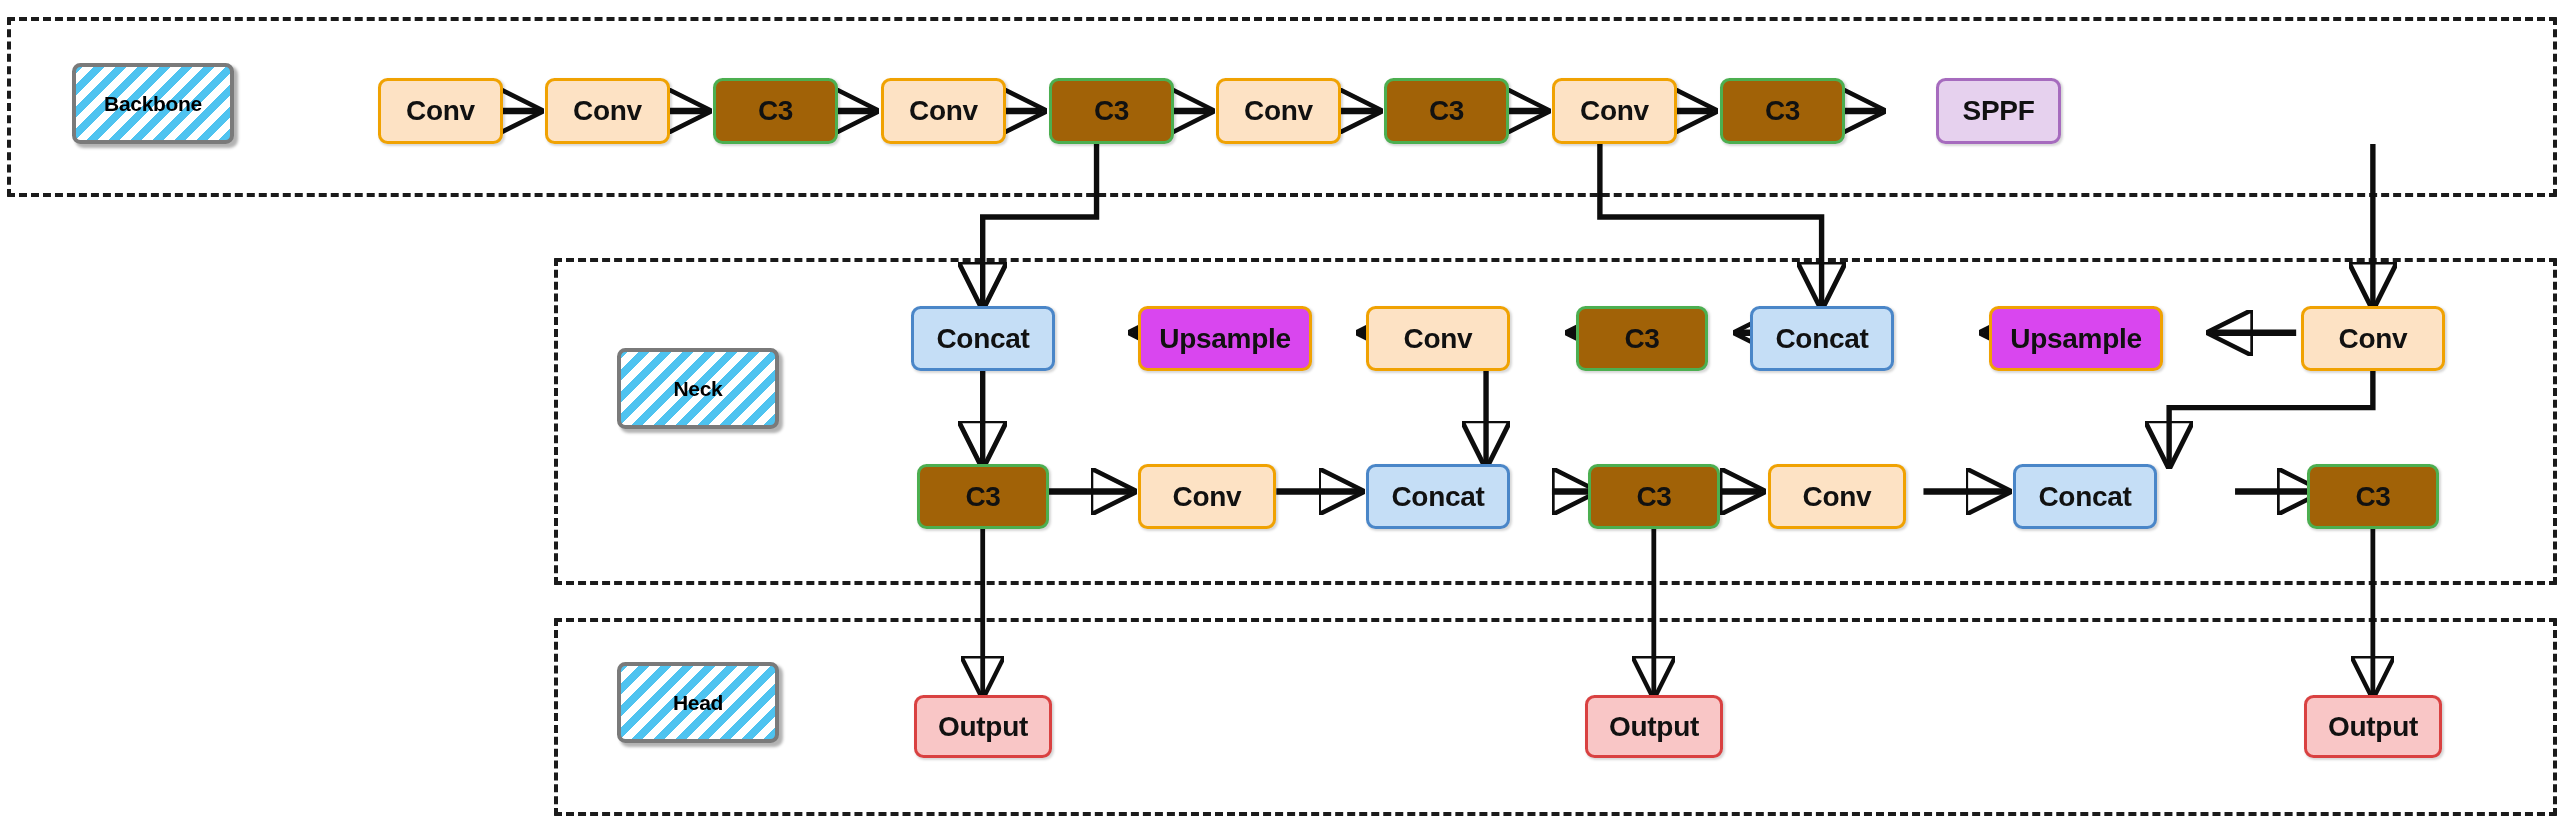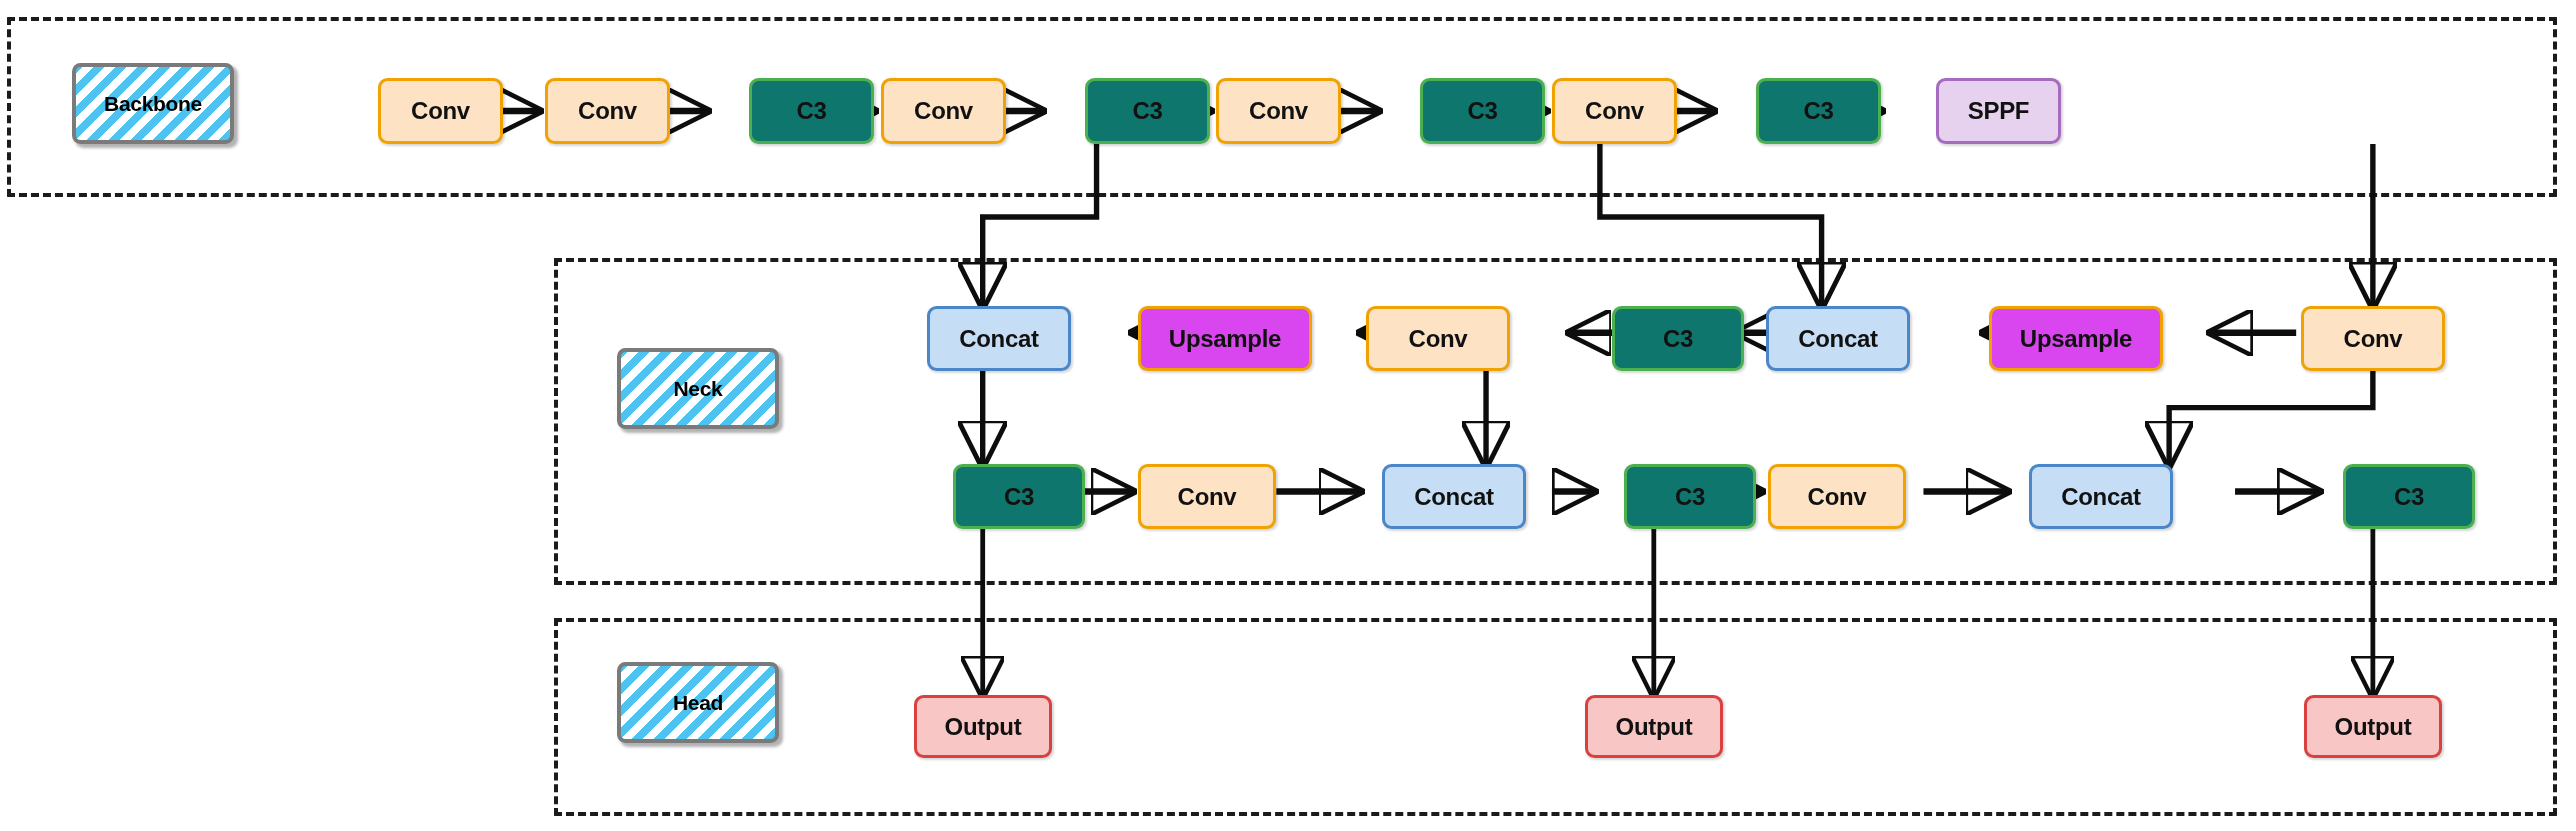--- a/index.html
+++ b/index.html
@@ -57,31 +57,31 @@
     box-sizing: border-box;
     border-width: 3.6px;
     border-style: solid;
     border-radius: 9.6px;
     display: flex;
     align-items: center;
     justify-content: center;
     box-shadow: 1.2px 1.8px 2.4px rgba(0,0,0,0.16);
   }
   .node span {
-    font-size: 24px;
+    font-size: 28px;
     font-weight: bold;
     color: #111111;
     white-space: nowrap;
     letter-spacing: -0.3px;
   }
   .node.conv     { border-color: #F0A202; background: #FDE2C4; }
-  .node.c3       { border-color: #4CAF50; background: #0f766e; margin-left: 36px; }
+  .node.c3       { border-color: #4CAF50; background: #a16207; }
   .node.sppf     { border-color: #A濃; }
   .node.sppf     { border-color: #A66BBE; background: #E6D1EE; margin-left: 48px; }
-  .node.concat   { border-color: #4A86C8; background: #C5DEF6; margin-left: 16px; }
+  .node.concat   { border-color: #4A86C8; background: #C5DEF6; }
   .node.upsample { border-color: #F0A202; background: #d946ef; }
   .node.output   { border-color: #D94141; background: #F9C6C6; }
 
   
   #wires {
     position: absolute;
     left: 0;
     top: 0;
     width: 2576px;
     height: 832px;

